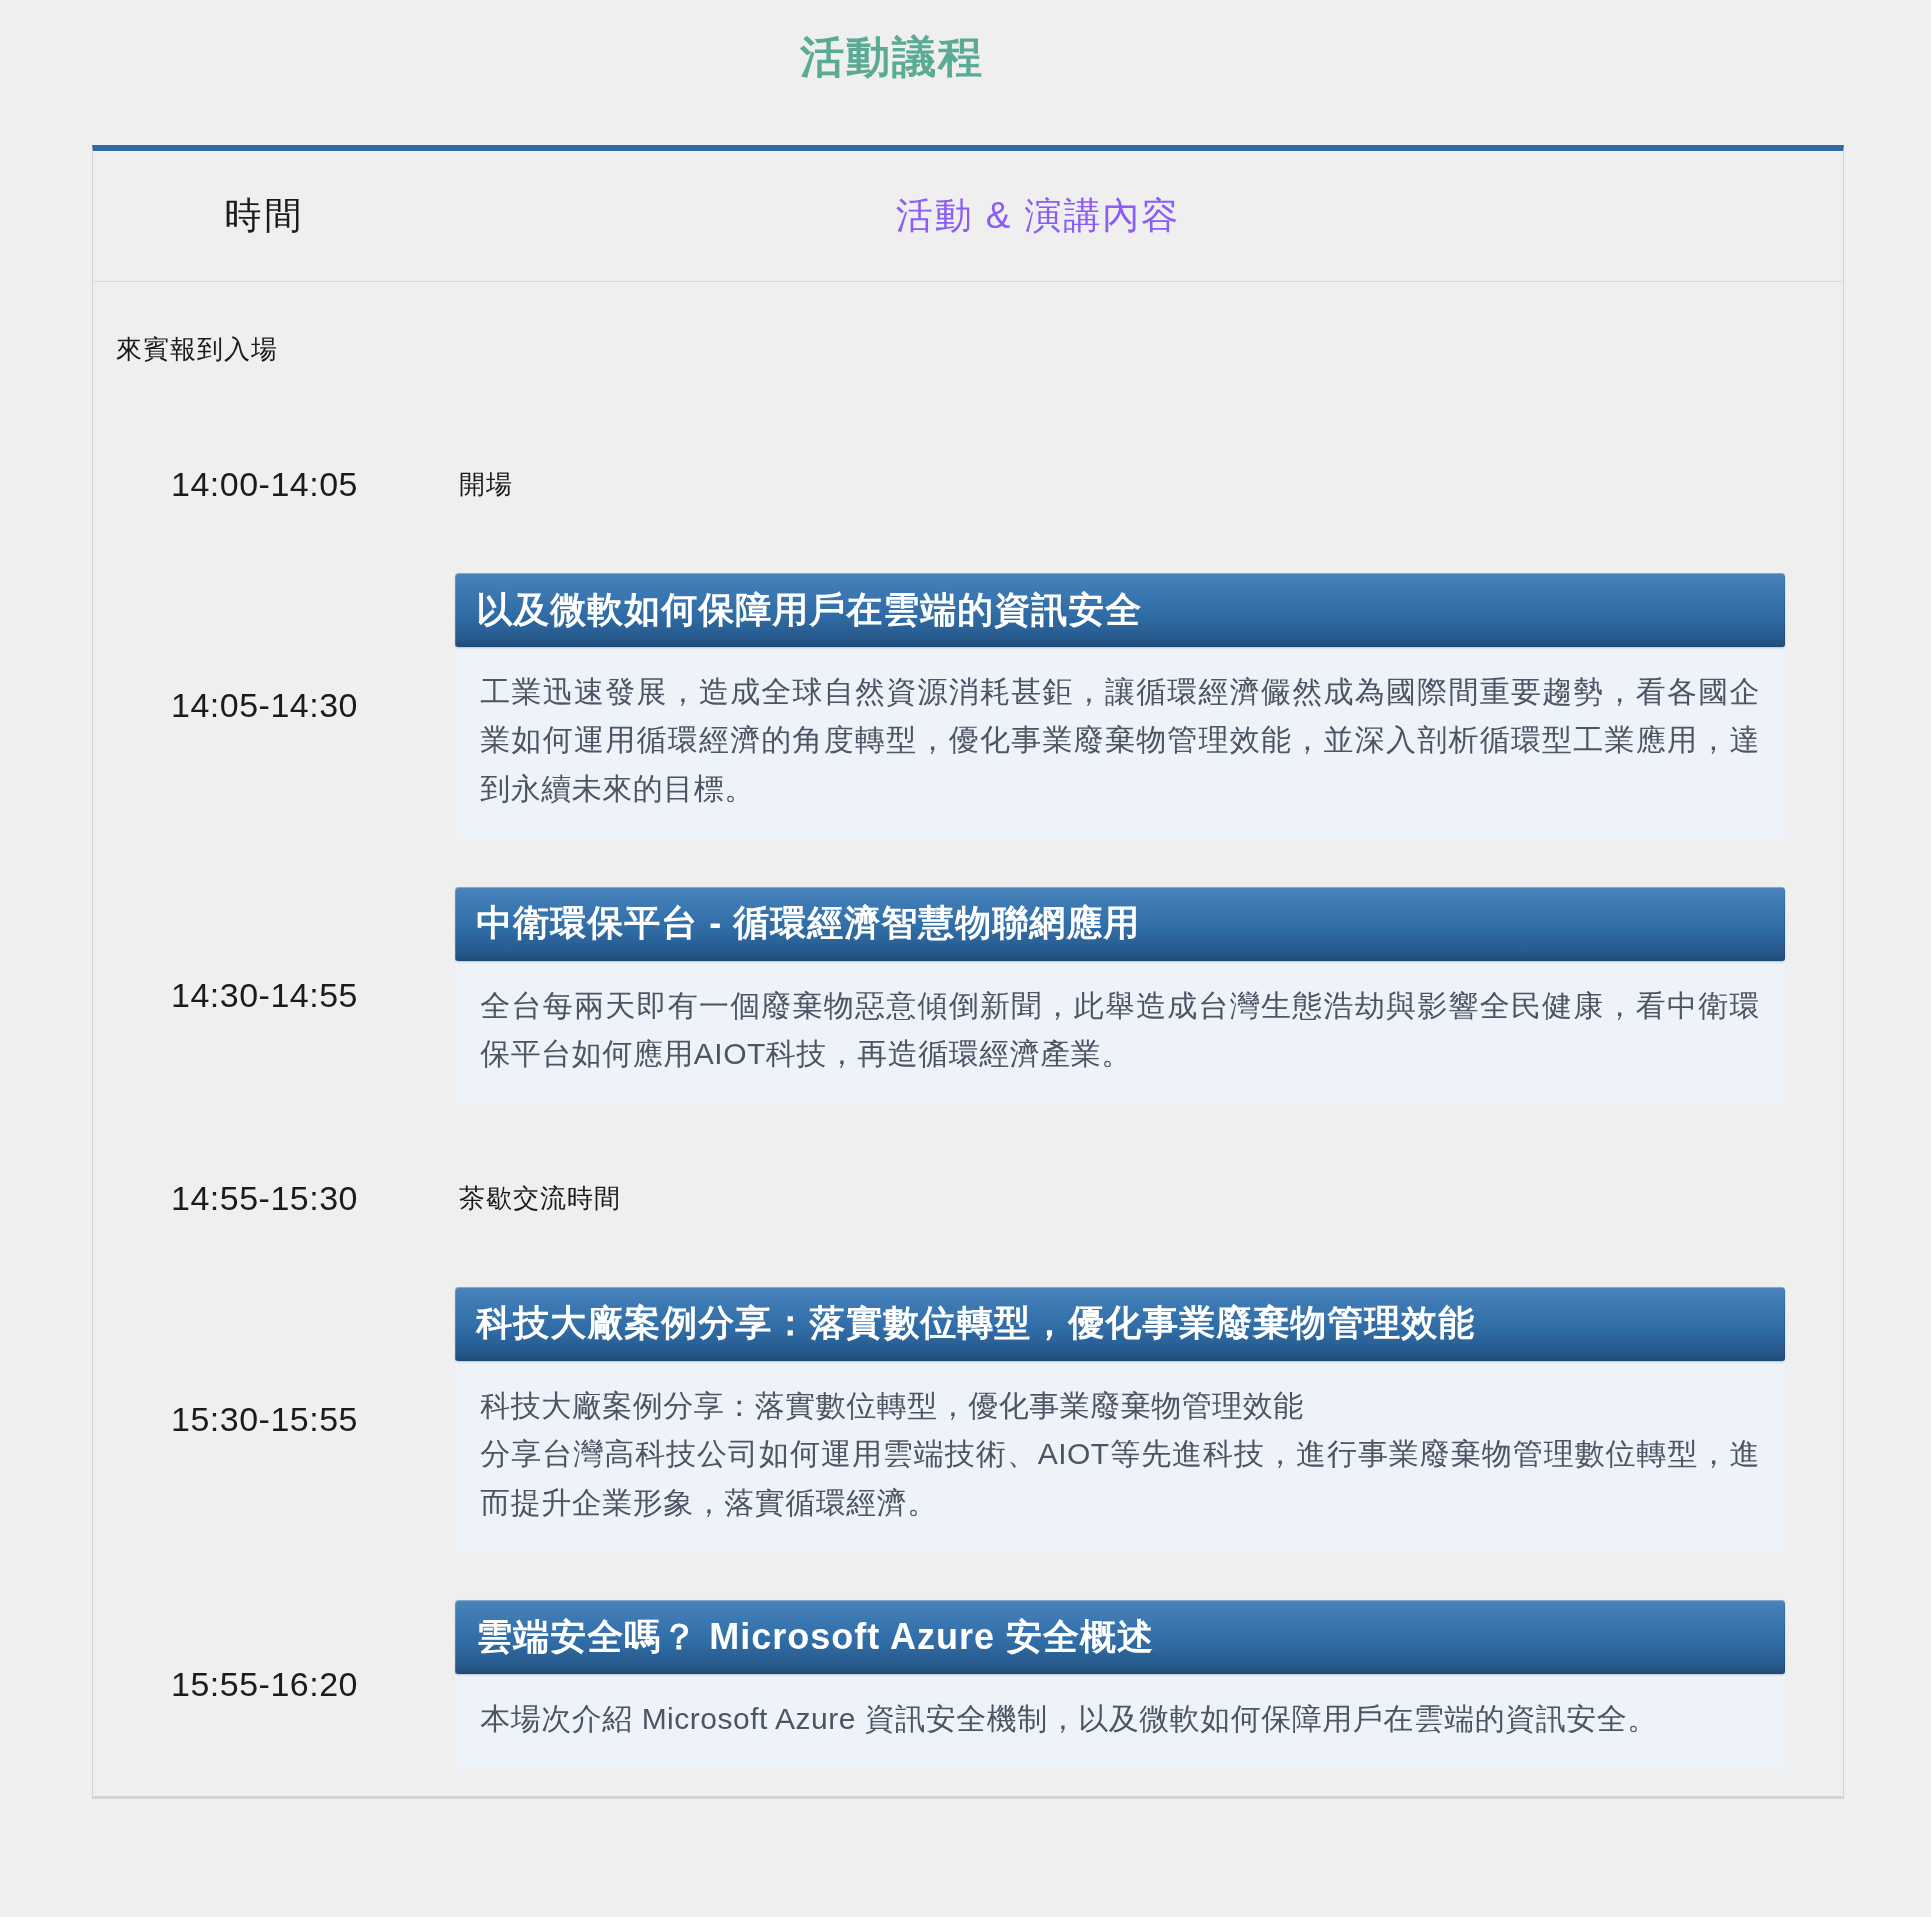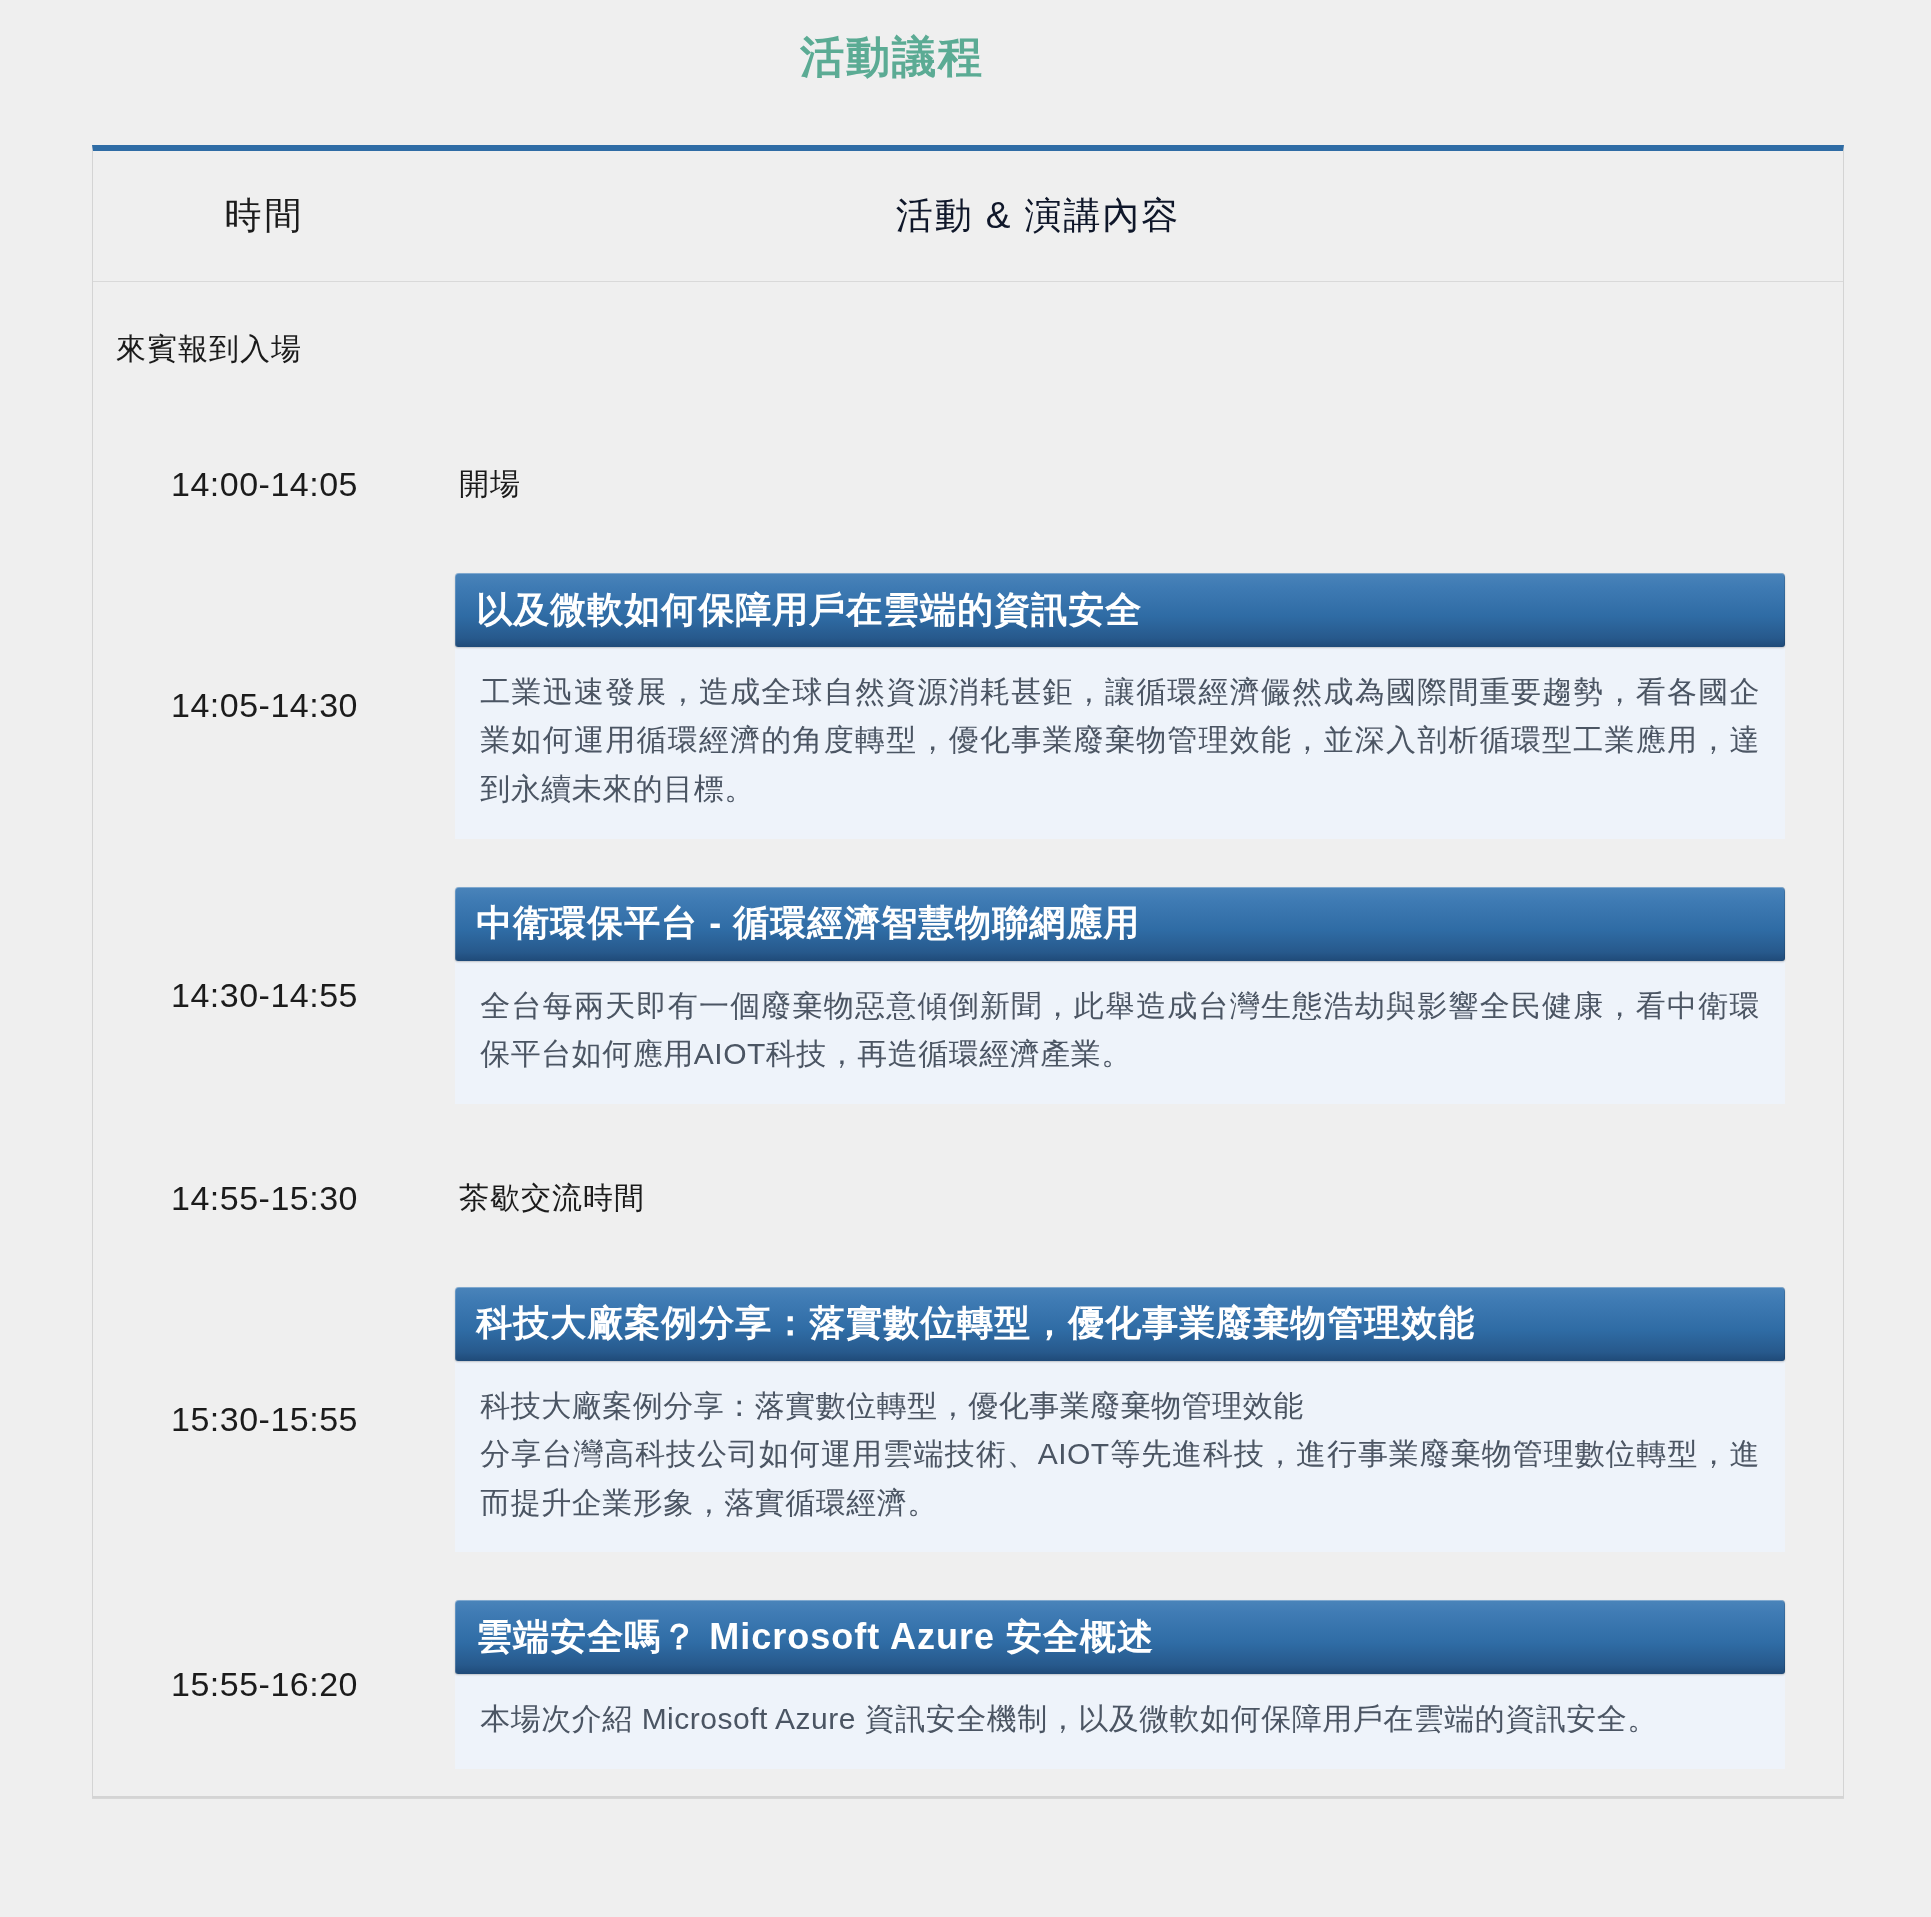--- a/index.html
+++ b/index.html
@@ -61,21 +61,21 @@
     flex: 0 0 343px;
     text-align: center;
     font-size: 37px;
     color: #1b1b1b;
     letter-spacing: 2.9px;
   }
   .head-content {
     flex: 1 1 auto;
     text-align: center;
     font-size: 37px;
-    color: #0f172a;
+    color: #8b5cf6;
     letter-spacing: 1.9px;
     padding-right: 203px;
   }
 
   
   .agenda-body { display: block; }
 
   .agenda-row {
     display: flex;
     align-items: stretch;
@@ -101,21 +101,21 @@
   }
 
   
   .row-plain { height: 135px; }
   .row-plain .cell-content {
     display: flex;
     align-items: center;
     padding-left: 23px;
   }
   .plain-text {
-    font-size: 30px;
+    font-size: 26px;
     color: #1b1b1b;
     letter-spacing: 1px;
   }
 
   
   .row-session { padding: 21px 0 27px 0; }
   .row-session .cell-content { padding-left: 19.3px; }
 
   .session-banner {
     position: relative;

